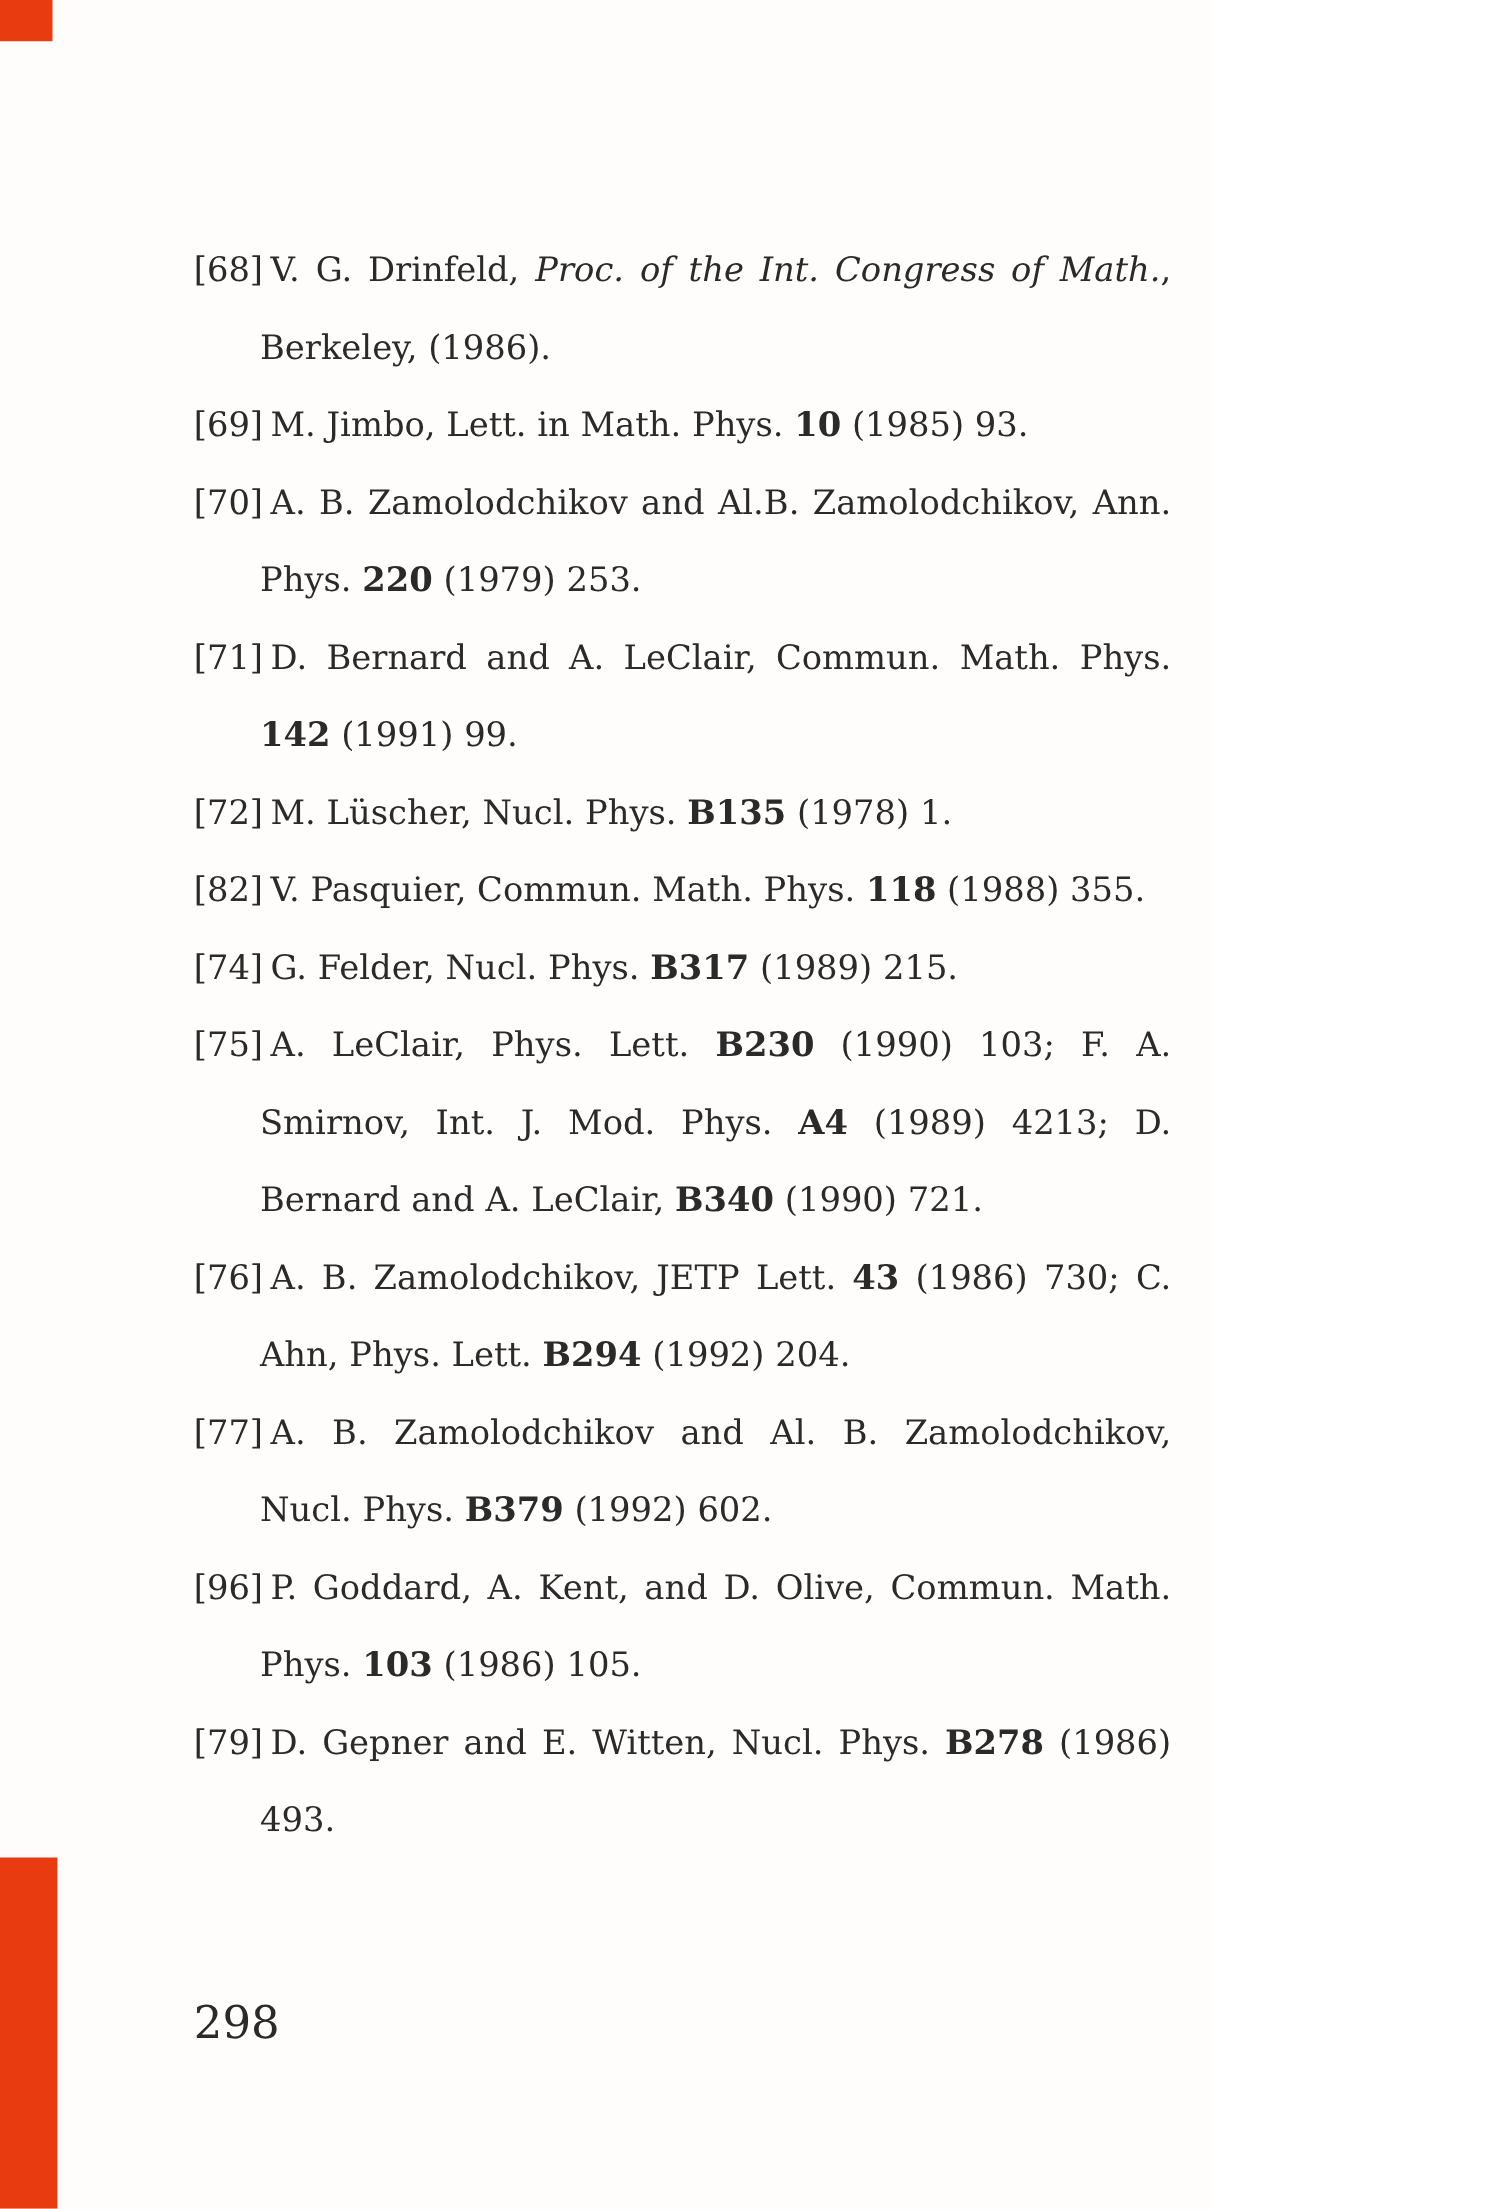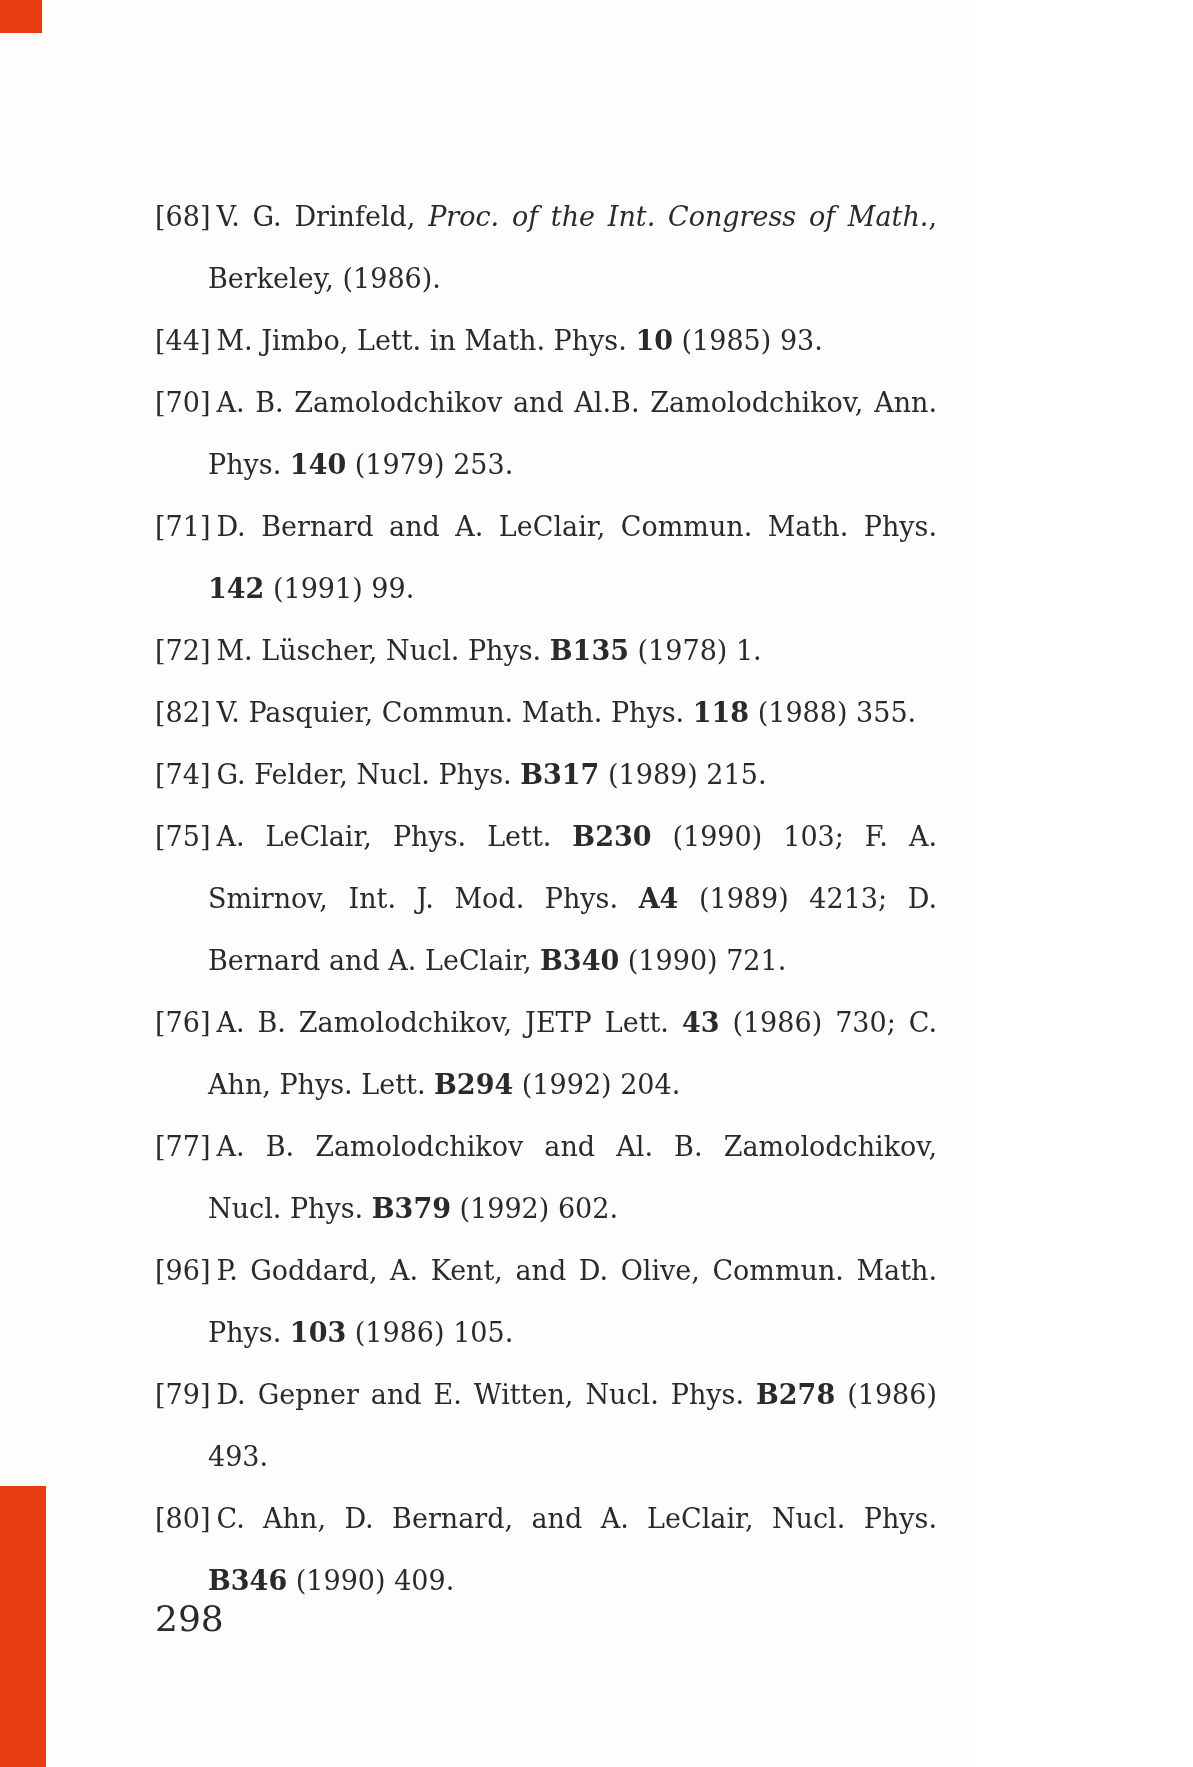--- a/index.html
+++ b/index.html
@@ -67,40 +67,39 @@
 <body>
 
 <div class="page">
 
   <div class="artifact artifact-top"></div>
   <div class="artifact artifact-bottom"></div>
 
   <div class="content">
   <p class="ref"><span class="ref-label">[68]</span><span><span class="seg-normal">V. G. Drinfeld, </span><span class="seg-italic">Proc. of the Int. Congress of Math.</span><span class="seg-normal">, Berkeley, (1986).</span></span></p>
 
-  <p class="ref"><span class="ref-label">[44]</span><span><span class="seg-normal">M. Jimbo, Lett. in Math. Phys. </span><span class="seg-bold">10</span><span class="seg-normal"> (1985) 93.</span></span></p>
+  <p class="ref"><span class="ref-label">[69]</span><span><span class="seg-normal">M. Jimbo, Lett. in Math. Phys. </span><span class="seg-bold">10</span><span class="seg-normal"> (1985) 93.</span></span></p>
 
-  <p class="ref"><span class="ref-label">[70]</span><span><span class="seg-normal">A. B. Zamolodchikov and Al.B. Zamolodchikov, Ann. Phys. </span><span class="seg-bold">140</span><span class="seg-normal"> (1979) 253.</span></span></p>
+  <p class="ref"><span class="ref-label">[70]</span><span><span class="seg-normal">A. B. Zamolodchikov and Al.B. Zamolodchikov, Ann. Phys. </span><span class="seg-bold">220</span><span class="seg-normal"> (1979) 253.</span></span></p>
 
   <p class="ref"><span class="ref-label">[71]</span><span><span class="seg-normal">D. Bernard and A. LeClair, Commun. Math. Phys. </span><span class="seg-bold">142</span><span class="seg-normal"> (1991) 99.</span></span></p>
 
   <p class="ref"><span class="ref-label">[72]</span><span><span class="seg-normal">M. Lüscher, Nucl. Phys. </span><span class="seg-bold">B135</span><span class="seg-normal"> (1978) 1.</span></span></p>
 
   <p class="ref"><span class="ref-label">[82]</span><span><span class="seg-normal">V. Pasquier, Commun. Math. Phys. </span><span class="seg-bold">118</span><span class="seg-normal"> (1988) 355.</span></span></p>
 
   <p class="ref"><span class="ref-label">[74]</span><span><span class="seg-normal">G. Felder, Nucl. Phys. </span><span class="seg-bold">B317</span><span class="seg-normal"> (1989) 215.</span></span></p>
 
   <p class="ref"><span class="ref-label">[75]</span><span><span class="seg-normal">A. LeClair, Phys. Lett. </span><span class="seg-bold">B230</span><span class="seg-normal"> (1990) 103; F. A. Smirnov, Int. J. Mod. Phys. </span><span class="seg-bold">A4</span><span class="seg-normal"> (1989) 4213; D. Bernard and A. LeClair, </span><span class="seg-bold">B340</span><span class="seg-normal"> (1990) 721.</span></span></p>
 
   <p class="ref"><span class="ref-label">[76]</span><span><span class="seg-normal">A. B. Zamolodchikov, JETP Lett. </span><span class="seg-bold">43</span><span class="seg-normal"> (1986) 730; C. Ahn, Phys. Lett. </span><span class="seg-bold">B294</span><span class="seg-normal"> (1992) 204.</span></span></p>
 
   <p class="ref"><span class="ref-label">[77]</span><span><span class="seg-normal">A. B. Zamolodchikov and Al. B. Zamolodchikov, Nucl. Phys. </span><span class="seg-bold">B379</span><span class="seg-normal"> (1992) 602.</span></span></p>
 
   <p class="ref"><span class="ref-label">[96]</span><span><span class="seg-normal">P. Goddard, A. Kent, and D. Olive, Commun. Math. Phys. </span><span class="seg-bold">103</span><span class="seg-normal"> (1986) 105.</span></span></p>
 
   <p class="ref"><span class="ref-label">[79]</span><span><span class="seg-normal">D. Gepner and E. Witten, Nucl. Phys. </span><span class="seg-bold">B278</span><span class="seg-normal"> (1986) 493.</span></span></p>
 
-  <p class="ref"><span class="ref-label">[80]</span><span><span class="seg-normal">C. Ahn, D. Bernard, and A. LeClair, Nucl. Phys. </span><span class="seg-bold">B346</span><span class="seg-normal"> (1990) 409.</span></span></p>
 </div>
 
   <div class="page-number">298</div>
 
 </div>
 
 </body></html>

